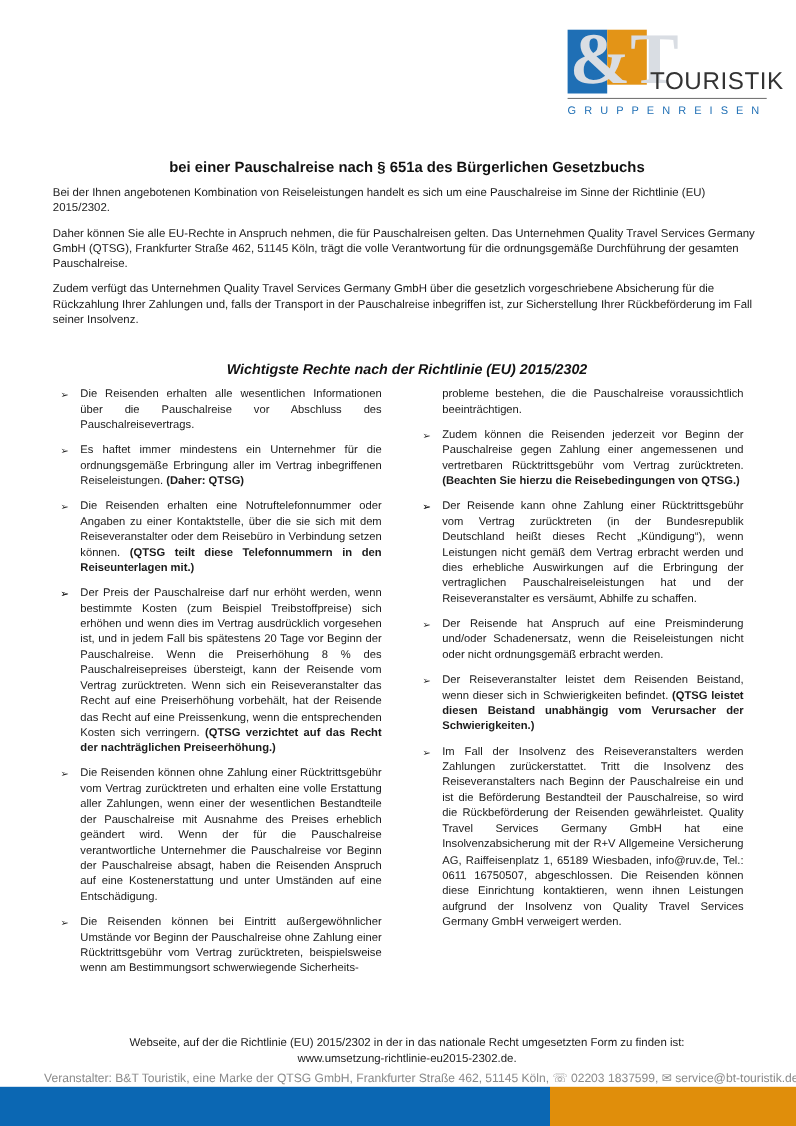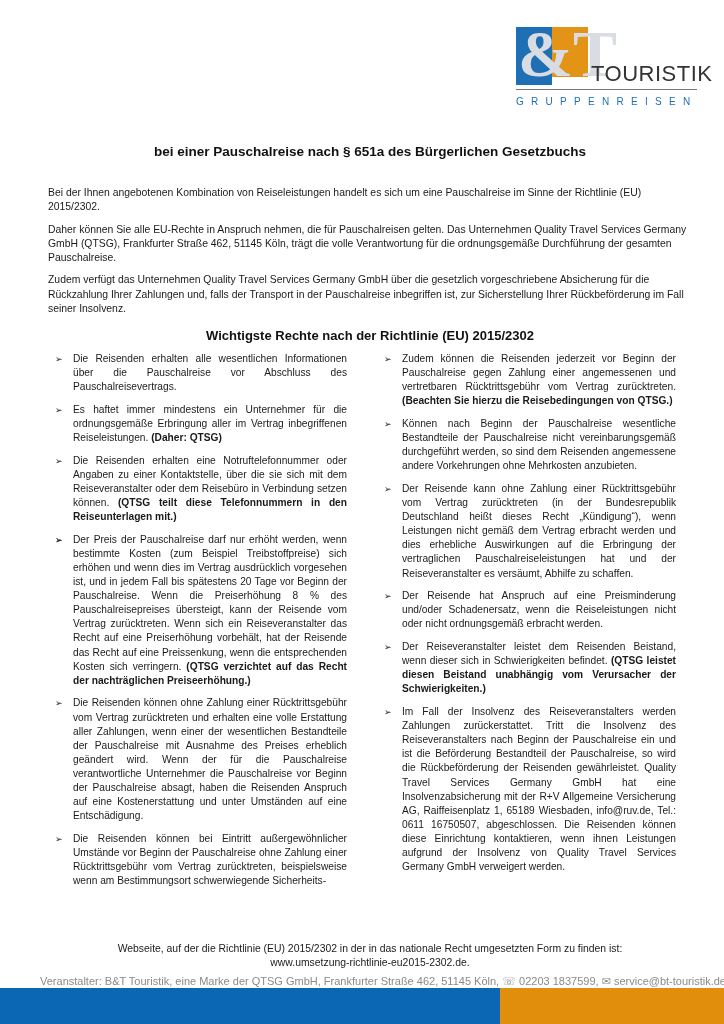--- a/index.html
+++ b/index.html
@@ -27,27 +27,27 @@
       position: absolute; left: 0; top: 69px; width: 184px;
       font-size: 10px; line-height: 12px; color: #1f6fb5; font-weight: normal;
       letter-spacing: 7.3px;
     }
     
     .title {
       position: absolute; left: 40px; top: 143px; width: 660px; text-align: center;
       font-size: 13.5px; font-weight: bold; line-height: 17px; color: #111;
     }
     .intro {
-      position: absolute; left: 48px; top: 186px; width: 640px;
+      position: absolute; left: 48px; top: 169px; width: 640px;
       font-size: 10.4px; line-height: 14.3px; color: #1a1a1a;
     }
     .intro p { margin: 0 0 8px 0; text-align: left; }
     .rights-title {
       position: absolute; left: 40px; top: 328px; width: 660px; text-align: center;
-      font-size: 13px; font-weight: bold; line-height: 16px; color: #111;
+      font-size: 13px; font-weight: bold; line-height: 16px; color: #111; font-style: italic;
     }
     
     .col {
       position: absolute; top: 352px; width: 294px;
       font-size: 10.2px; line-height: 14.1px; color: #1a1a1a;
     }
     .col-left { left: 53px; height: 580px; overflow: hidden; }
     .col-right { left: 382px; }
     .item { position: relative; padding-left: 20px; margin-bottom: 8.6px; text-align: justify; }
     .item .bullet {
@@ -118,27 +118,30 @@
     <span class="bullet">➢</span>
     <span>Die Reisenden können ohne Zahlung einer Rücktrittsgebühr vom Vertrag zurücktreten und erhalten eine volle Erstattung aller Zahlungen, wenn einer der wesentlichen Bestandteile der Pauschalreise mit Ausnahme des Preises erheblich geändert wird. Wenn der für die Pauschalreise verantwortliche Unternehmer die Pauschalreise vor Beginn der Pauschalreise absagt, haben die Reisenden Anspruch auf eine Kostenerstattung und unter Umständen auf eine Entschädigung.</span><span class="bold"></span>
   </div>
   <div class="item">
     <span class="bullet">➢</span>
     <span>Die Reisenden können bei Eintritt außergewöhnlicher Umstände vor Beginn der Pauschalreise ohne Zahlung einer Rücktrittsgebühr vom Vertrag zurücktreten, beispielsweise wenn am Bestimmungsort schwerwiegende Sicherheits-</span><span class="bold"></span>
   </div>
 </div>
 
 <div class="col col-right">
+  <div class="item cont">
+    <span>probleme bestehen, die die Pauschalreise voraussichtlich beeinträchtigen.</span>
+  </div>
   <div class="item">
     <span class="bullet">➢</span>
     <span>Zudem können die Reisenden jederzeit vor Beginn der Pauschalreise gegen Zahlung einer angemessenen und vertretbaren Rücktrittsgebühr vom Vertrag zurücktreten. </span><span class="bold">(Beachten Sie hierzu die Reisebedingungen von QTSG.)</span>
   </div>
   <div class="item">
     <span class="bullet">➢</span>
-    <span>Können nach Beginn der Pauschalreise wesentliche Bestandteile der Pauschalreise nicht vereinbarungsgemäß durchgeführt werden, so sind dem Reisenden angemessene andere Vorkehrungen ohne Mehrkosten anzubieten.</span><span class="bold"></span>
+    <span class="bold"></span>
   </div>
   <div class="item">
     <span class="bullet">➢</span>
     <span>Der Reisende kann ohne Zahlung einer Rücktrittsgebühr vom Vertrag zurücktreten (in der Bundesrepublik Deutschland heißt dieses Recht „Kündigung“), wenn Leistungen nicht gemäß dem Vertrag erbracht werden und dies erhebliche Auswirkungen auf die Erbringung der vertraglichen Pauschalreiseleistungen hat und der Reiseveranstalter es versäumt, Abhilfe zu schaffen.</span><span class="bold"></span>
   </div>
   <div class="item">
     <span class="bullet">➢</span>
     <span>Der Reisende hat Anspruch auf eine Preisminderung und/oder Schadenersatz, wenn die Reiseleistungen nicht oder nicht ordnungsgemäß erbracht werden.</span><span class="bold"></span>
   </div>
   <div class="item">

